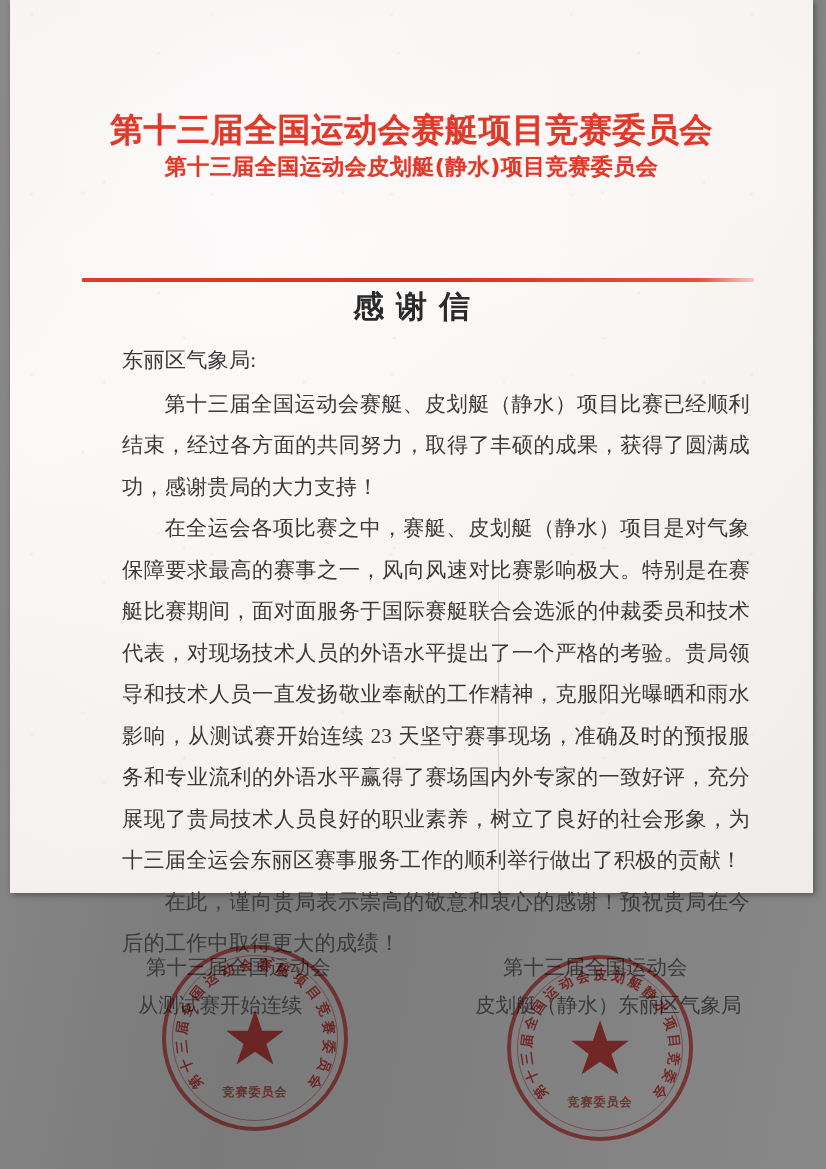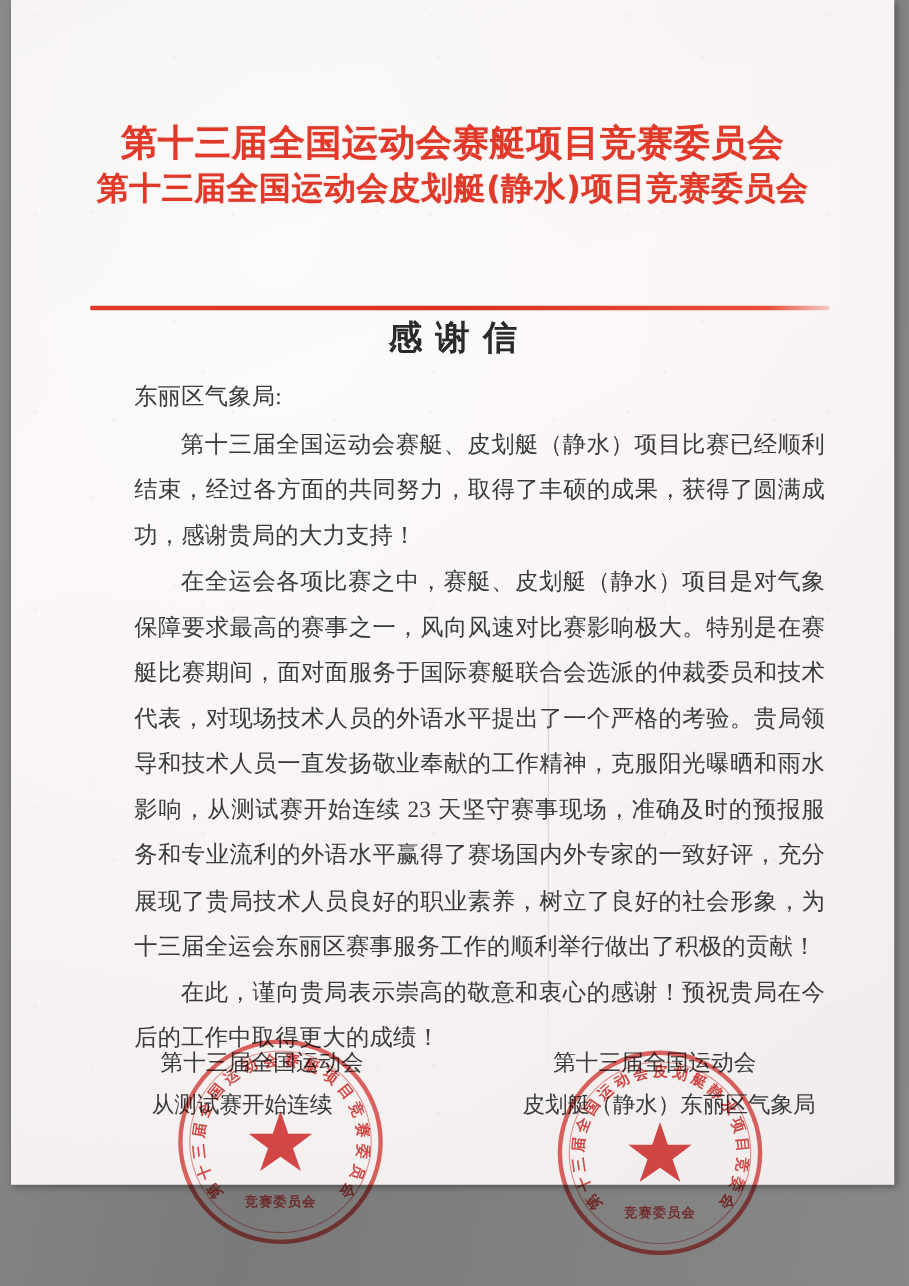--- a/index.html
+++ b/index.html
@@ -21,21 +21,21 @@
     width: 826px; height: 1169px;
     background: linear-gradient(100deg, #8a8a8a 0%, #7a7a7a 40%, #888 100%);
   }
 
   
   #paper {
     position: absolute;
     left: 10px;
     top: 0px;
     width: 803px;
-    height: 1077px;
+    height: 893px;
     background:
       radial-gradient(ellipse at 30% 18%, #fdfbfb 0%, #faf7f6 45%, #f5f1f0 100%);
     box-shadow: 2px 2px 6px rgba(0,0,0,.35);
   }
   
   #paper::before {
     content: "";
     position: absolute;
     inset: 0;
     background-image:
@@ -66,21 +66,21 @@
     width: 803px;
     text-align: center;
     color: #e0392a;
     font-family: "DejaVu Sans", "Liberation Sans", sans-serif;
     font-weight: bold;
     letter-spacing: .5px;
     line-height: 1.32;
     text-shadow: 0 0 1px rgba(224,57,42,.45);
   }
   .head-line-1 { font-size: 33px; }
-  .head-line-2 { font-size: 29px; }
+  .head-line-2 { font-size: 22px; }
 
   
   #red-rule {
     position: absolute;
     left: 72px;
     top: 278px;
     width: 672px;
     height: 4px;
     background: linear-gradient(to right, #e23a28 0%, #d9301f 50%, #e8503c 92%, rgba(232,80,60,.25) 100%);
     border-radius: 1px;

